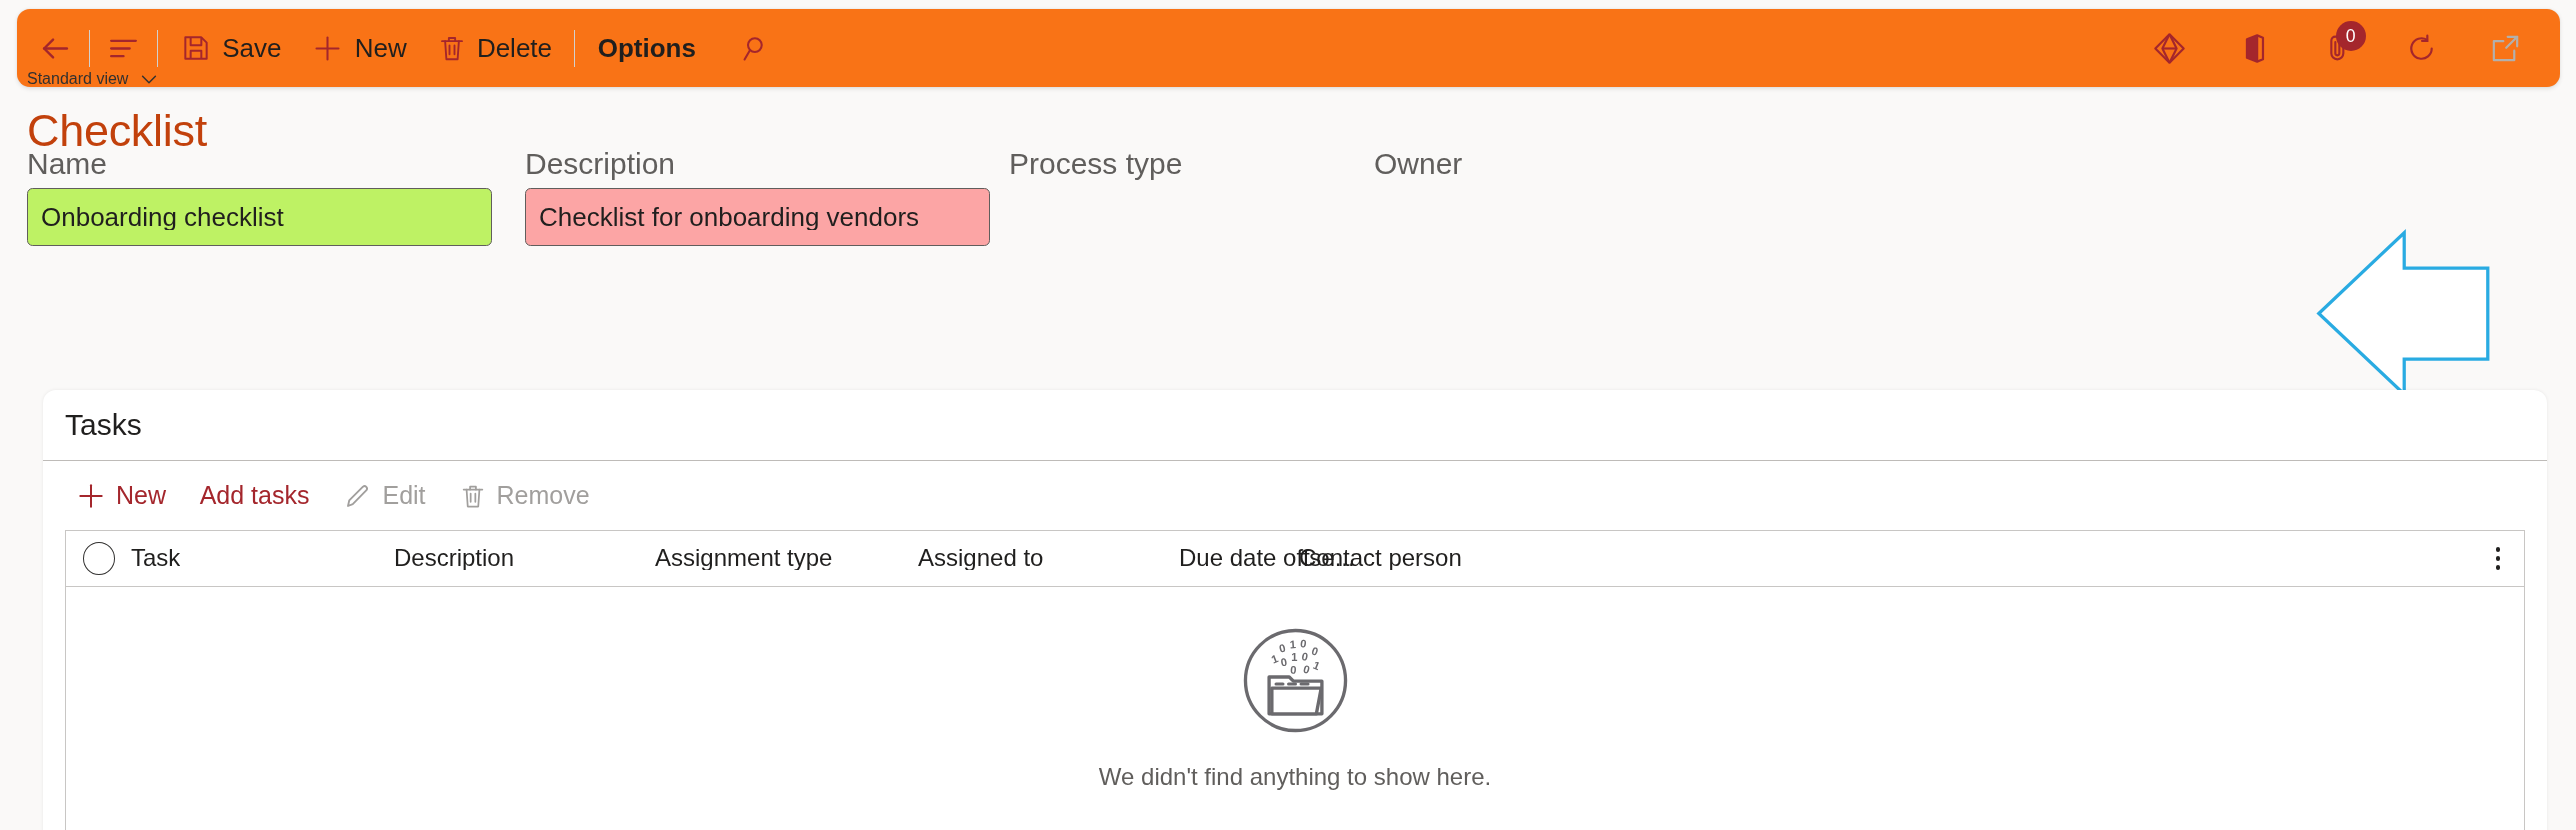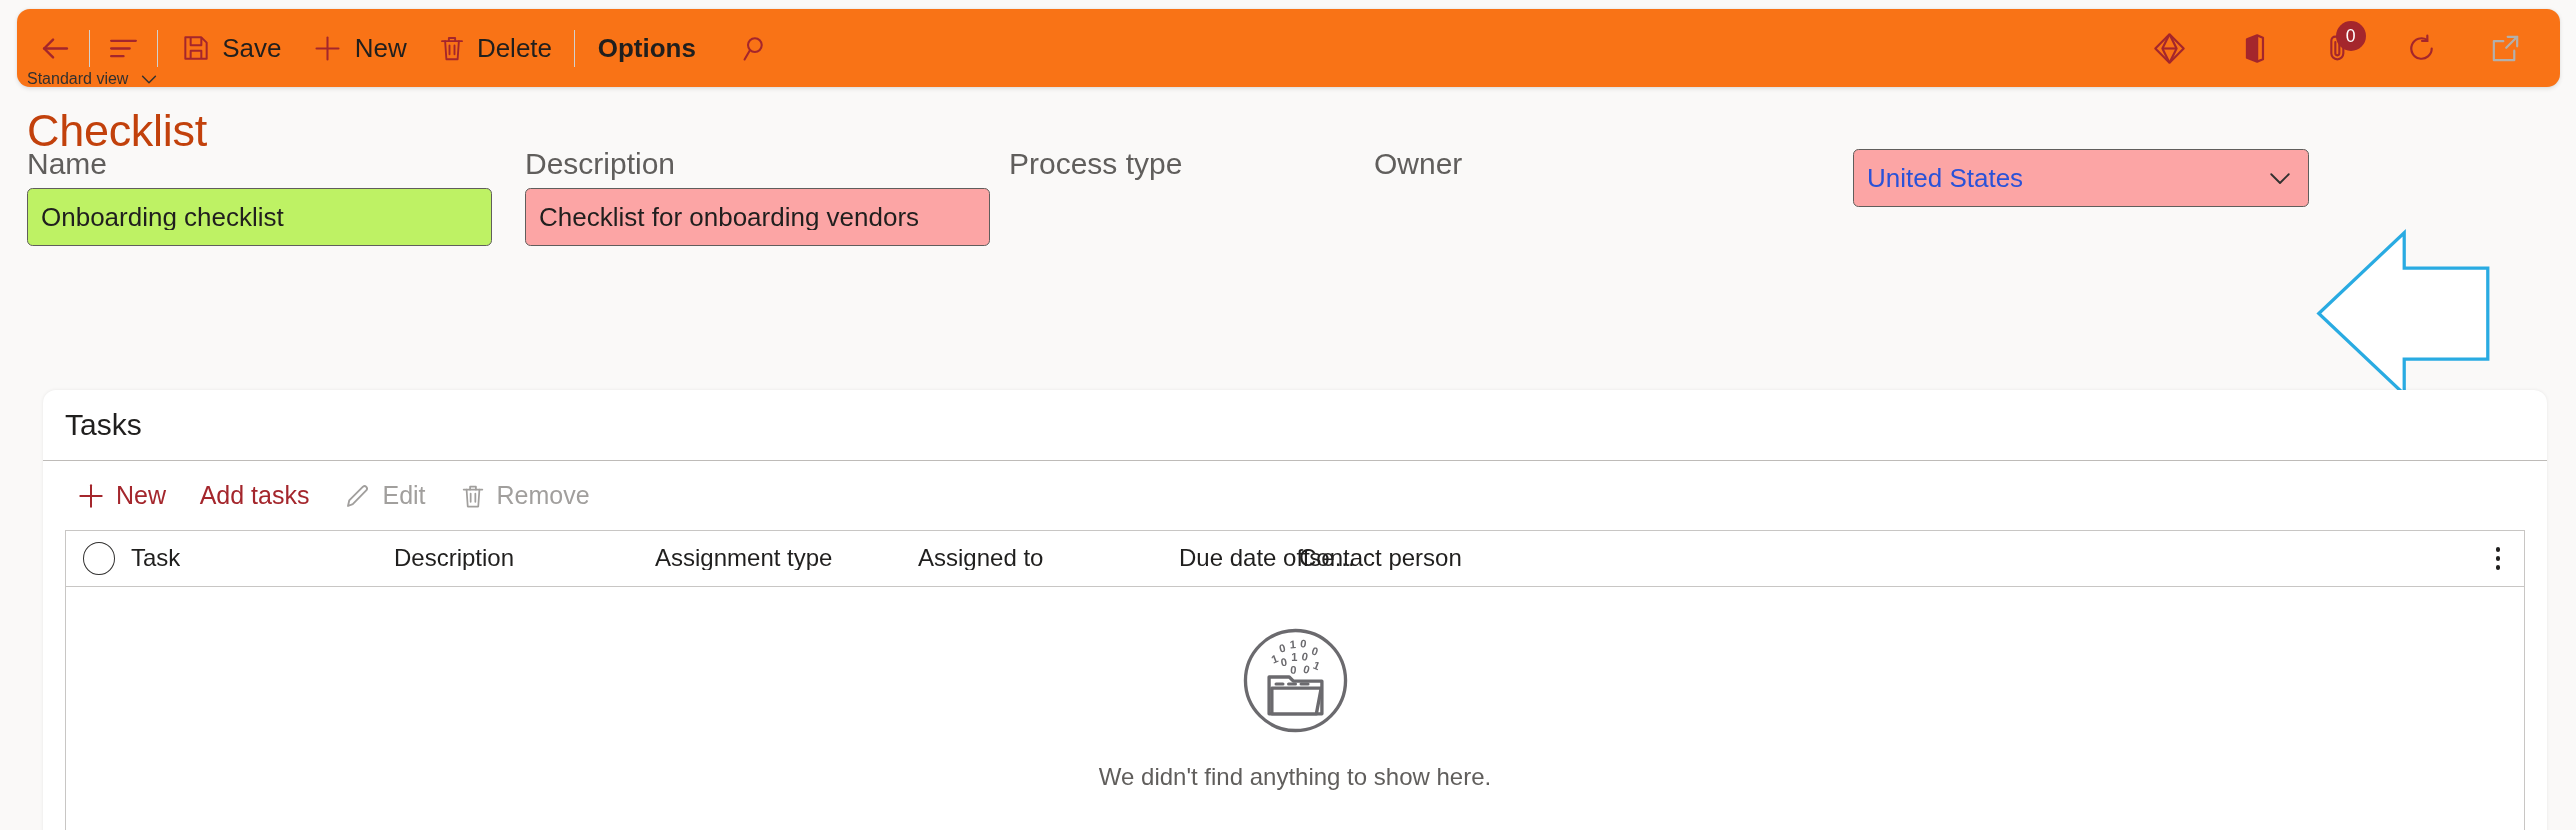--- a/index.html
+++ b/index.html
@@ -473,28 +473,20 @@
 
   <div class="field f-proc">
     <span class="f-label">Process type</span>
   </div>
 
   <div class="field f-owner">
     <span class="f-label">Owner</span>
   </div>
 
   <div class="field f-cal">
-    <div class="f-box">
-      <span class="f-value link">United States</span>
-      <span class="f-chev">
-        <svg width="30" height="30" viewBox="0 0 24 24" fill="none" stroke="#323130" stroke-width="1.5" stroke-linecap="round" stroke-linejoin="round">
-          <path d="M5 9l7 7 7-7"></path>
-        </svg>
-      </span>
-    </div>
   </div>
 
 </div>
 
 <div class="callout-arrow">
   <svg width="223" height="195" viewBox="0 0 240 210" fill="none">
     <path d="M4 105 L96 18 L96 56 L186 56 L186 154 L96 154 L96 192 Z" fill="#ffffff" stroke="#29abe2" stroke-width="3.5" stroke-linejoin="miter"></path>
   </svg>
 </div>
 

